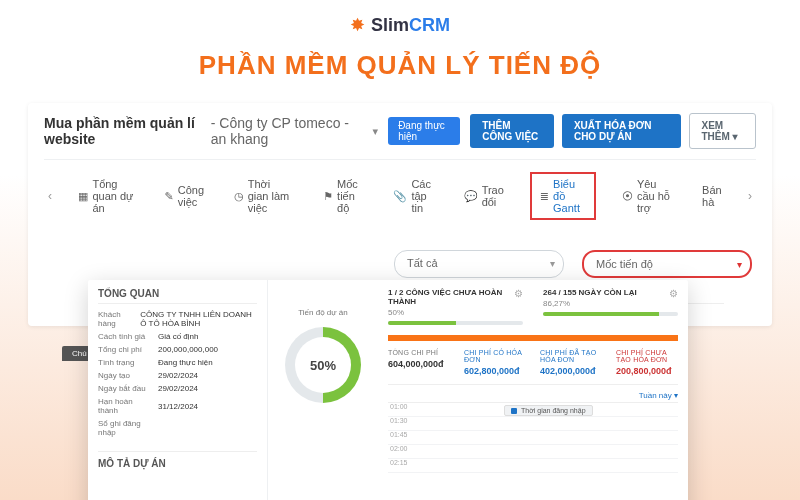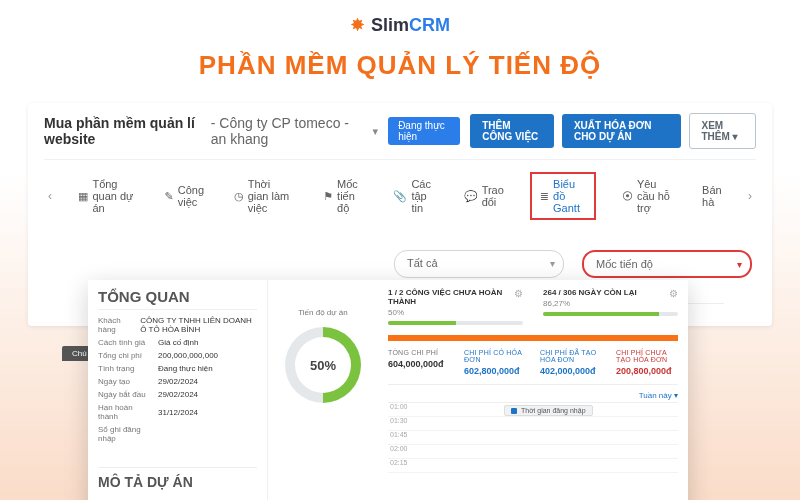--- a/index.html
+++ b/index.html
@@ -44,26 +44,26 @@
   .select.red::after { color:#d33; }
   .select.red { border:2px solid #e03a3a; }
 
   
   .popover {
     position:absolute; left:88px; top:280px; width:600px; height:246px;
     background:#fff; box-shadow:0 6px 24px rgba(0,0,0,0.18); border-radius:2px;
     font-size:10px; color:#555; display:flex;
   }
   .pop-left { width:180px; border-right:1px solid #eef0f2; padding:8px 10px; }
-  .pop-left h5 { font-size:15px; font-weight:700; color:#555; border-bottom:1px solid #eee; padding-bottom:4px; margin-bottom:6px;}
+  .pop-left h5 { font-size:10px; font-weight:700; color:#555; border-bottom:1px solid #eee; padding-bottom:4px; margin-bottom:6px;}
   .field { display:flex; font-size:8px; margin:4px 0; gap:6px;align-items:center; }
   .field .lbl { width:54px; color:#777; }
   .field .val { color:#333; }
   .cust-link { color:#1e73c6; font-size:8px;}
-  .pop-left .desc { font-size:14px; font-weight:700; margin-top:24px; padding-top:6px; border-top:1px solid #eee; }
+  .pop-left .desc { font-size:10px; font-weight:700; margin-top:14px; padding-top:6px; border-top:1px solid #eee; }
 
   .pop-mid { width:110px; padding:28px 6px; display:flex; flex-direction:column; align-items:center; }
   .pop-mid .lbl { font-size:8px; color:#777; margin-bottom:10px;}
   .donut { width:76px; height:76px; border-radius:50%;
     background: conic-gradient(#7bc23e 0 50%, #e4e8eb 50% 100%);
     display:flex; align-items:center; justify-content:center; }
   .donut .inner { width:56px; height:56px; border-radius:50%; background:#fff; display:flex; align-items:center; justify-content:center; font-size:13px; font-weight:700; color:#444;}
 
   .pop-right { flex:1; padding:8px 10px; display:flex; flex-direction:column; }
   .stat-row { display:flex; gap:20px; }
@@ -265,21 +265,21 @@
       <div class="stat">
         <span class="gear-ic">⚙</span>
         <div class="s-title">1 / 2 CÔNG VIỆC CHƯA HOÀN THÀNH</div>
         <div class="s-sub">50%</div>
         <div class="bar">
             <span style="width:50%"></span>
           </div>
       </div>
       <div class="stat">
         <span class="gear-ic">⚙</span>
-        <div class="s-title">264 / 306 NGÀY CÒN LẠI</div>
+        <div class="s-title">264 / 155 NGÀY CÒN LẠI</div>
         <div class="s-sub">86,27%</div>
         <div class="bar">
             <span style="width:86%"></span>
           </div>
       </div>
     </div>
 
     <div class="moneys">
       <div class="money">
           <div class="m-lbl">TỔNG CHI PHÍ</div>

